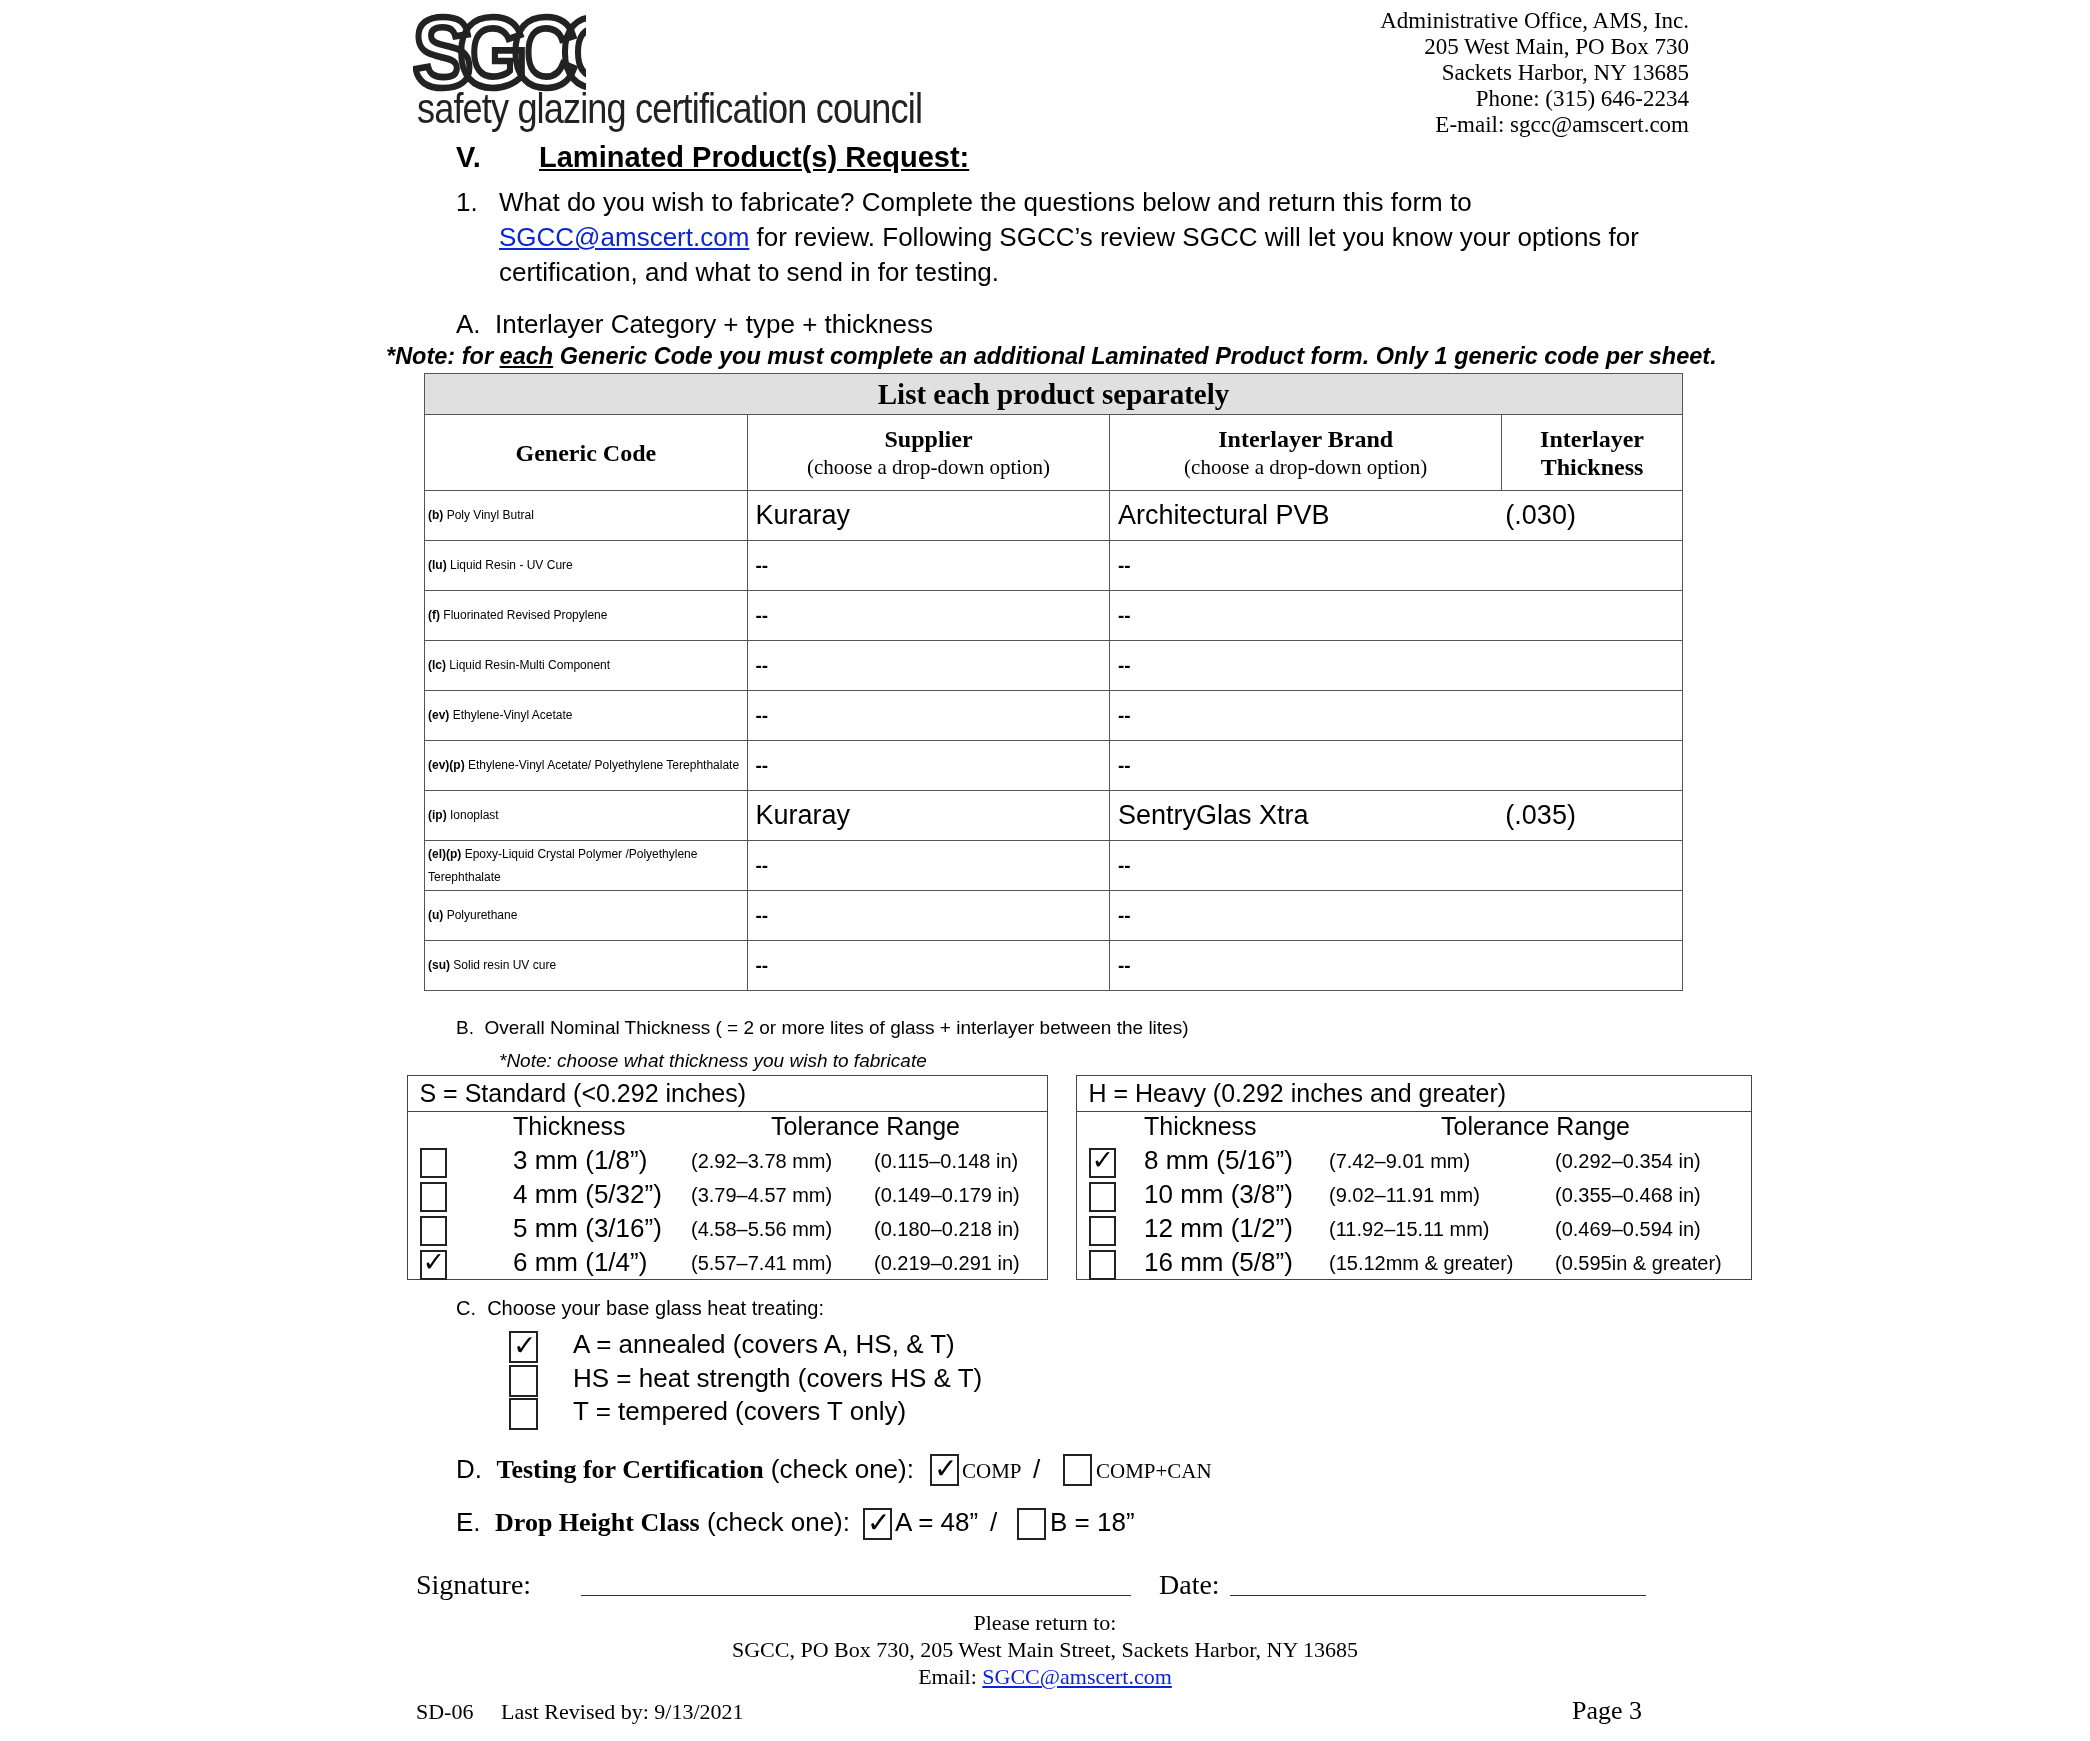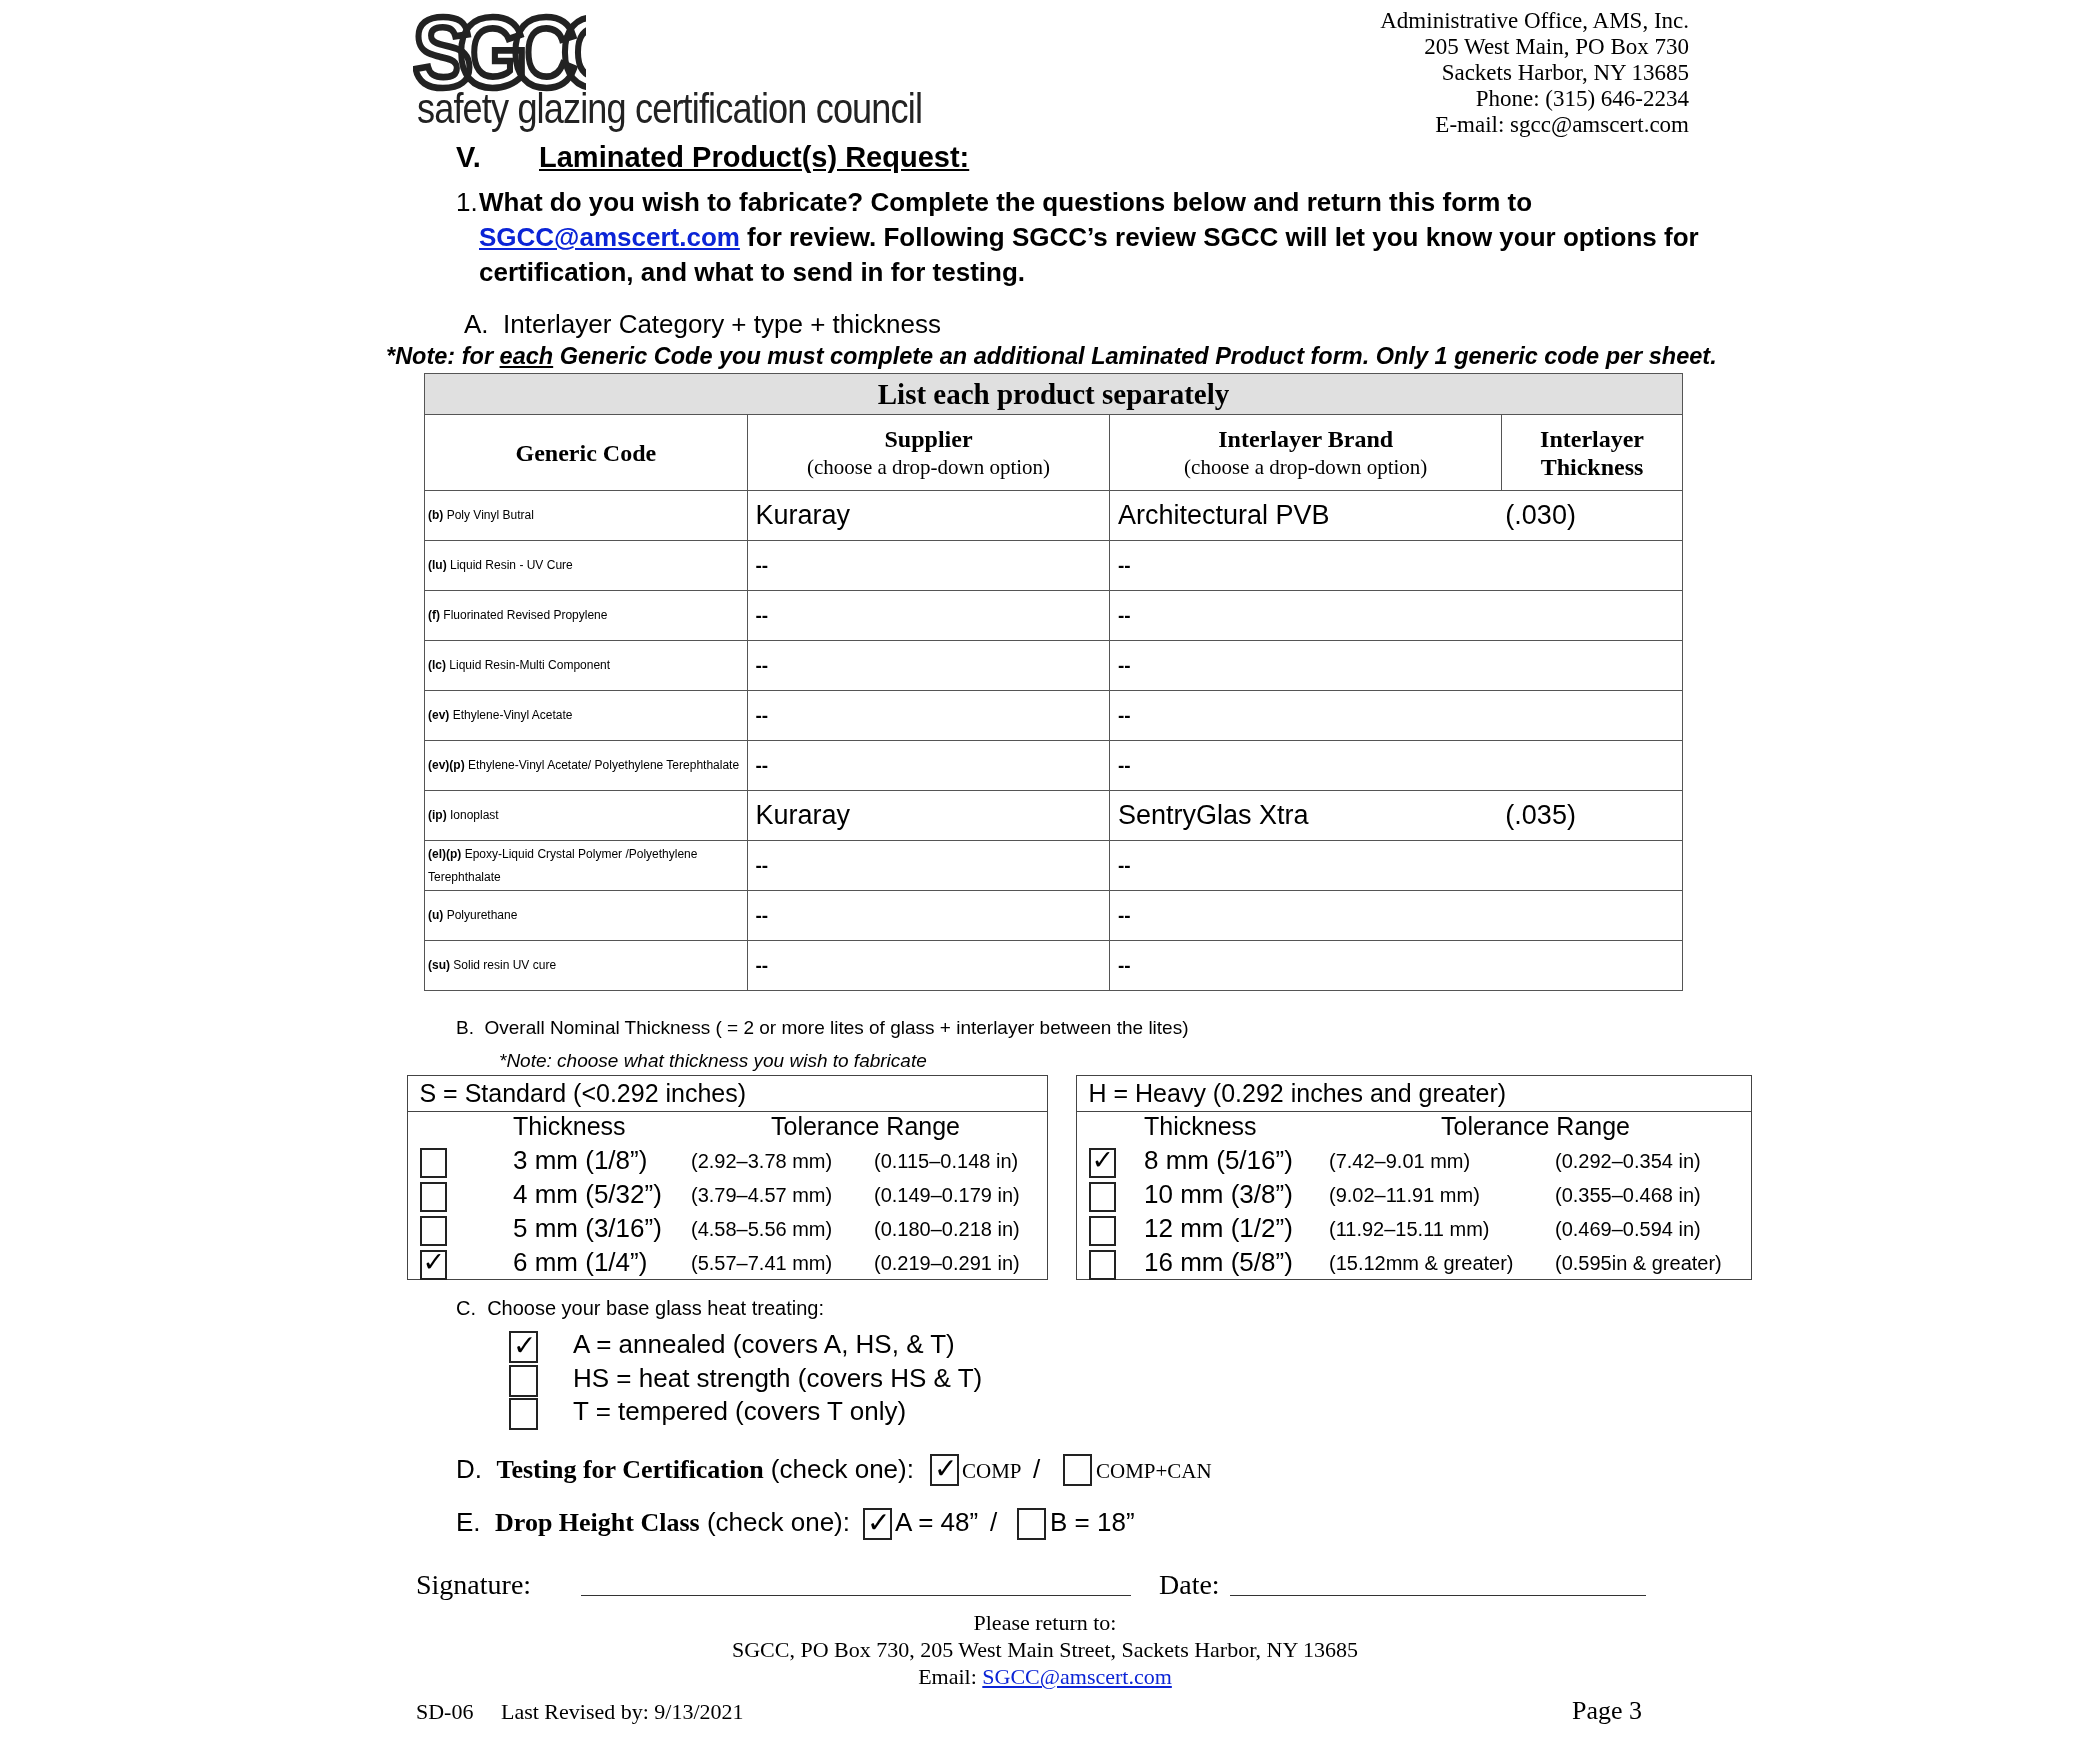--- a/index.html
+++ b/index.html
@@ -16,23 +16,23 @@
 
   
   .address { right:401px; top:7.7px; text-align:right; font-size:23px; line-height:26px; }
 
   .section-title { left:456px; top:141px; font-size:29px; font-weight:bold; }
   .section-title .num { display:inline-block; width:83px; }
   .section-title .txt { text-decoration:underline; }
 
   .q1 { left:456px; top:185px; font-size:26px; line-height:35px; width:1249px; }
   .q1 .n { position:absolute; left:0; top:0; }
-  .q1 .body { margin-left:23px;font-weight:bold; }
-
-  .partA { left:456px; top:309px; font-size:26px;margin-left:8px; }
+  .q1 .body { margin-left:43px; }
+
+  .partA { left:456px; top:309px; font-size:26px; }
   .noteA { left:386px; top:343px; font-size:23.5px; font-weight:bold; font-style:italic; white-space:nowrap; }
   .noteA u { text-decoration:underline; }
 
   
   table.prod { position:absolute; left:424px; top:373px; width:1259px; border-collapse:collapse; }
   table.prod td, table.prod th { border:1.4px solid #555; padding:0; }
   table.prod .caption-row th { background:#e0e0e0; height:40px; font-size:29px; font-weight:bold; }
   table.prod .hdr th { height:75px; font-size:24px; font-weight:bold; line-height:28px; vertical-align:middle; }
   table.prod .hdr .sub { font-weight:normal; font-size:21px; display:block; }
   table.prod td { height:49px; vertical-align:middle; }

